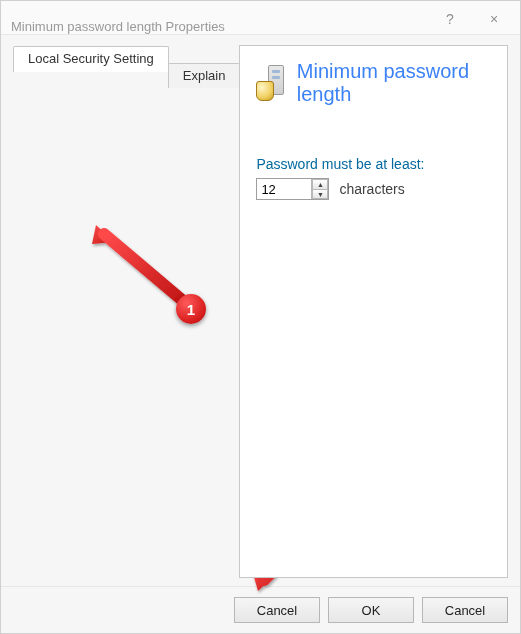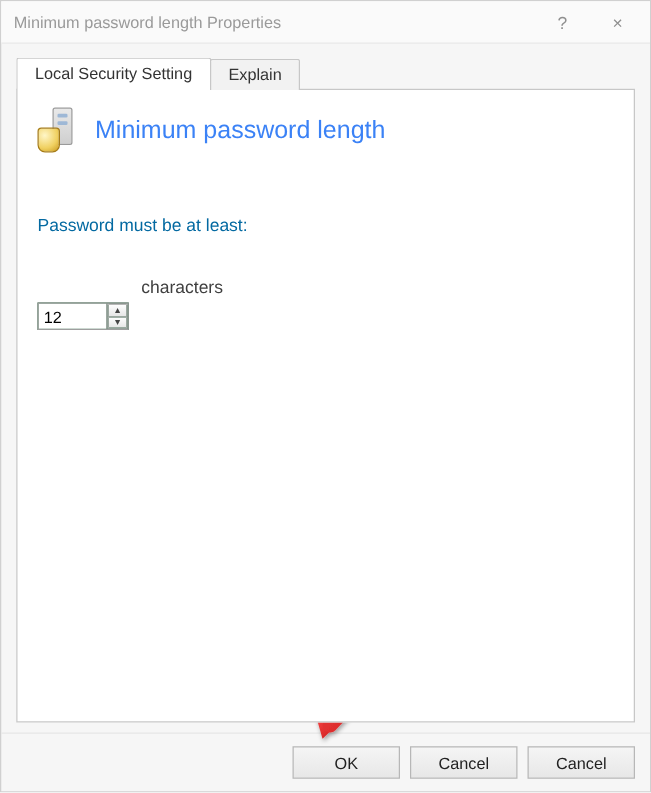--- a/index.html
+++ b/index.html
@@ -17,21 +17,21 @@
     width: 521px;
     height: 634px;
     border: 1px solid #d0d0d0;
     background: #f6f6f6;
     display: flex;
     flex-direction: column;
   }
   .titlebar {
     height: 34px;
     display: flex;
-    align-items: center;
+    align-items: flex-end;
     padding: 0 4px 0 10px;
     background: #fafafa;
     border-bottom: 1px solid #e8e8e8;
   }
   .titlebar-title {
     flex: 1;
     color: #9a9a9a;
     font-size: 13px;
   }
   .titlebar-btns { display: flex; }
@@ -41,39 +41,39 @@
     display: flex;
     align-items: center;
     justify-content: center;
     color: #8f8f8f;
     font-size: 14px;
   }
   .content {
     flex: 1;
     padding: 10px 12px 8px 12px;
     display: flex;
-    flex-direction: column;
+    flex-direction: row;
   }
   .tabs {
     display: flex;
     align-items: flex-end;
     height: 26px;
     position: relative;
     z-index: 2;
   }
   .tab {
     padding: 4px 14px 5px 14px;
     border: 1px solid #c7c7c7;
     border-bottom: none;
     background: #f2f2f2;
     color: #333;
     font-size: 13px;
     margin-right: -1px;
     position: relative;
-    top: 1px;
+    top: 17px;
     border-radius: 2px 2px 0 0;
   }
   .tab.active {
     background: #ffffff;
     z-index: 3;
     top: 1px;
     padding-bottom: 6px;
   }
   .panel {
     flex: 1;
@@ -132,21 +132,20 @@
   .spinner-row {
     display: flex;
     align-items: center;
     gap: 10px;
   }
   .spinner {
     display: flex;
     border: 1px solid #9e9e9e;
     background: #14532d;
     height: 22px;
-    margin-top: 48px;
   }
   .spinner input {
     border: none;
     width: 54px;
     padding: 2px 4px;
     font-size: 13px;
     font-family: inherit;
     outline: none;
   }
   .spin-btns {
@@ -236,22 +235,22 @@
             <div class="spin-btn">▲</div>
             <div class="spin-btn">▼</div>
           </div>
         </div>
         <span class="suffix">characters</span>
       </div>
     </div>
   </div>
 
   <div class="button-row">
+    <button class="btn">Cancel</button>
     <button class="btn">OK</button>
-    <button class="btn">Cancel</button>
     <button class="btn">Cancel</button>
   </div>
 
 </div>
 
 <svg class="overlay" viewBox="0 0 521 634">
   <defs>
     <filter id="ds" x="-20%" y="-20%" width="140%" height="140%">
       <feDropShadow dx="1" dy="2" stdDeviation="1.5" flood-opacity="0.35"></feDropShadow>
     </filter>

